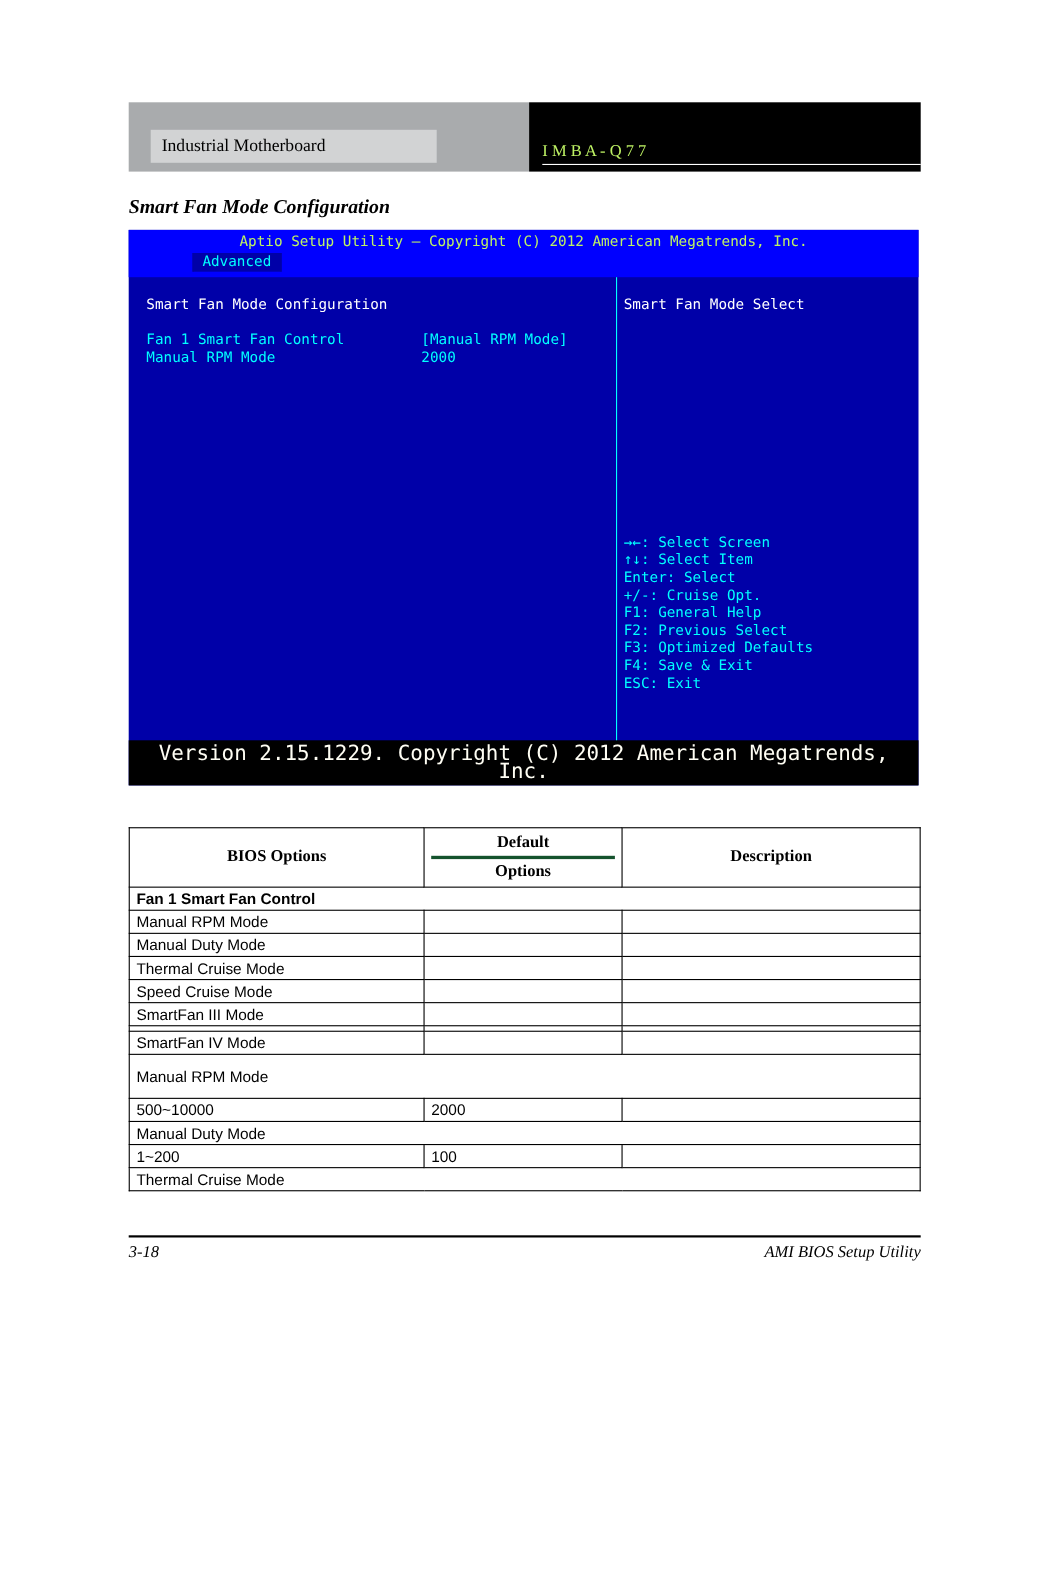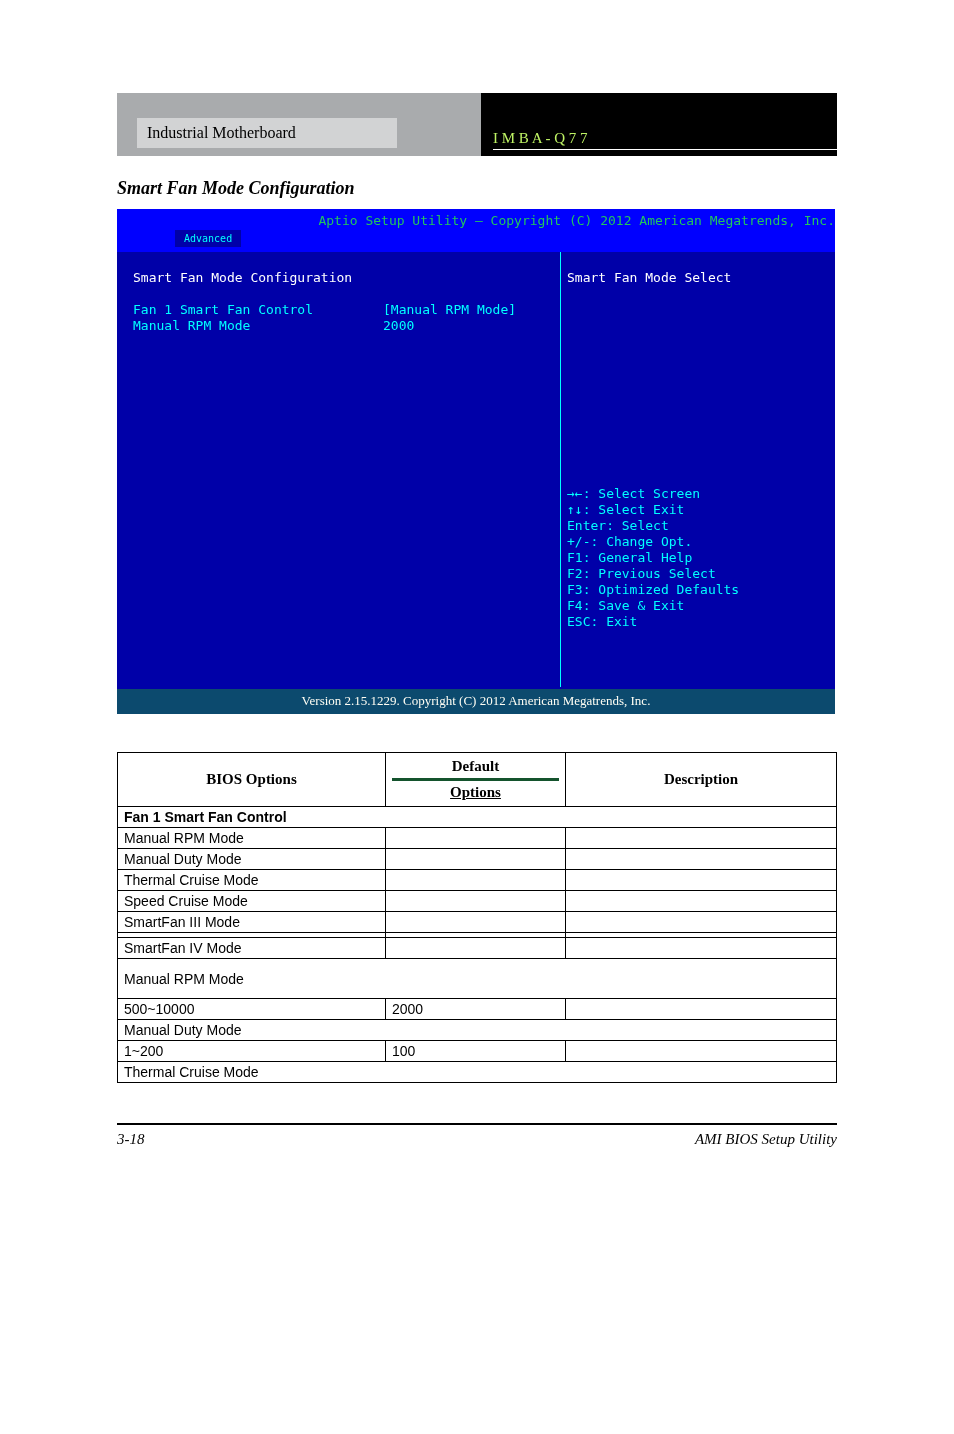--- a/index.html
+++ b/index.html
@@ -62,36 +62,36 @@
     height: 505px;
     background: #0000a8;
     font-family: "Lucida Console","Consolas",monospace;
     font-size: 13px;
     line-height: 16px;
     position: relative;
     color: #fff;
   }
   .bios-top {
     background: #0000ff;
-    color: #22c55e;
-    text-align: right;
+    color: #bef264;
+    text-align: center;
     padding: 4px 0 1px 0;
     font-size: 13px;
   }
   .bios-tabs {
     background: #0000ff;
     padding: 0 0 5px 0;
   }
   .bios-tab {
     display: inline-block;
     background: #0000a8;
     color: #00ffff;
     padding: 1px 8px 0 8px;
     margin-left: 58px;
-    font-size: 10px;
+    font-size: 13px;
     border-left: 1px solid #0000a8;
     border-right: 1px solid #0000a8;
   }
   .bios-body { display: flex; height: 435px; }
   .bios-left {
     flex: 0 0 443px;
     padding: 18px 10px 10px 16px;
   }
   .bios-right {
     flex: 1;
@@ -100,24 +100,23 @@
   }
   .bios-white { color: #ffffff; }
   .bios-cyan  { color: #00ffff; }
   .row { display: flex; }
   .row .lab { flex: 0 0 250px; }
   .row .val { flex: 1; }
   .help-block { margin-top: 200px; }
   .help-block div { white-space: nowrap; }
   .bios-footer {
     position: absolute; bottom: 0; left: 0; right: 0;
-    background: #0c4a6e; color: #fffef4;
+    background: #000000; color: #fffef4;
     text-align: center; padding: 4px 0 5px 0;
-    font-size: 13px;
-    font-family: Liberation Serif, serif;
+    font-size: 19px;
   }
 
   
   .tbl-wrap { margin: 38px 117px 0 117px; }
   table.opts {
     width: 100%;
     border-collapse: collapse;
     font-family: Arial, sans-serif;
     font-size: 14px;
   }
@@ -128,21 +127,21 @@
   }
   table.opts th {
     font-family: "Times New Roman", serif;
     font-size: 15px;
     text-align: center;
     height: 26px;
   }
   .hdr-opt { padding: 0; }
   .hdr-opt-inner { display:flex; flex-direction:column; height:100%; }
   .hdr-def-box  { border-bottom: 3px solid #14532d; text-align:center; font-family:"Times New Roman",serif; font-size:15px; padding:3px 0 3px 0; font-weight: bold;}
-  .hdr-opt-box  { text-align:center; font-family:"Times New Roman",serif; font-size:15px; padding:3px 0 3px 0; font-weight: bold; text-decoration: underline;}
+  .hdr-opt-box  { text-align:center; font-family:"Times New Roman",serif; font-size:15px; padding:3px 0 3px 0; font-weight: bold;}
   .w-left   { width: 268px; }
   .w-mid    { width: 180px; }
   .subhead { font-weight: bold; background: #fff; }
   .td-note { font-size: 14px; }
 
   
   .page-rule { margin: 40px 117px 0 117px; border-top: 2px solid #000; }
   .page-footer { display:flex; justify-content: space-between; margin: 6px 117px 30px 117px; font-family: "Times New Roman", serif; font-size: 15px; font-style: italic; gap: 40px; }
 </style>
 </head>
@@ -176,23 +175,23 @@
         </div>
         <div class="row">
           <div class="lab bios-cyan">Manual RPM Mode</div>
           <div class="val bios-cyan">2000</div>
         </div>
       </div>
       <div class="bios-right">
         <div class="bios-white">Smart Fan  Mode Select</div>
         <div class="help-block bios-cyan">
           <div>→←: Select Screen</div>
-          <div>↑↓: Select Exit</div>
+          <div>↑↓: Select Item</div>
           <div>Enter: Select</div>
-          <div>+/-: Change Opt.</div>
+          <div>+/-: Cruise Opt.</div>
           <div>F1: General Help</div>
           <div>F2: Previous Select</div>
           <div>F3: Optimized Defaults</div>
           <div>F4: Save &amp; Exit</div>
           <div>ESC: Exit</div>
         </div>
       </div>
     </div>
     <div class="bios-footer">Version 2.15.1229. Copyright (C) 2012 American Megatrends, Inc.</div>
   </div>

